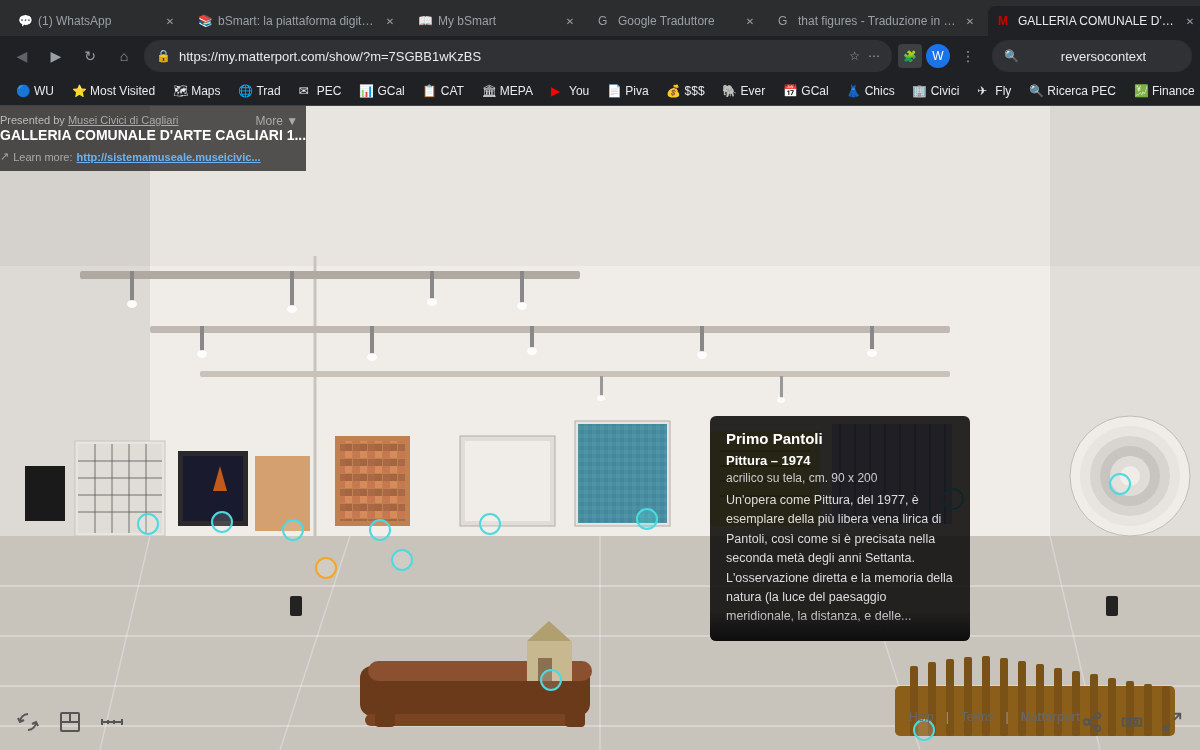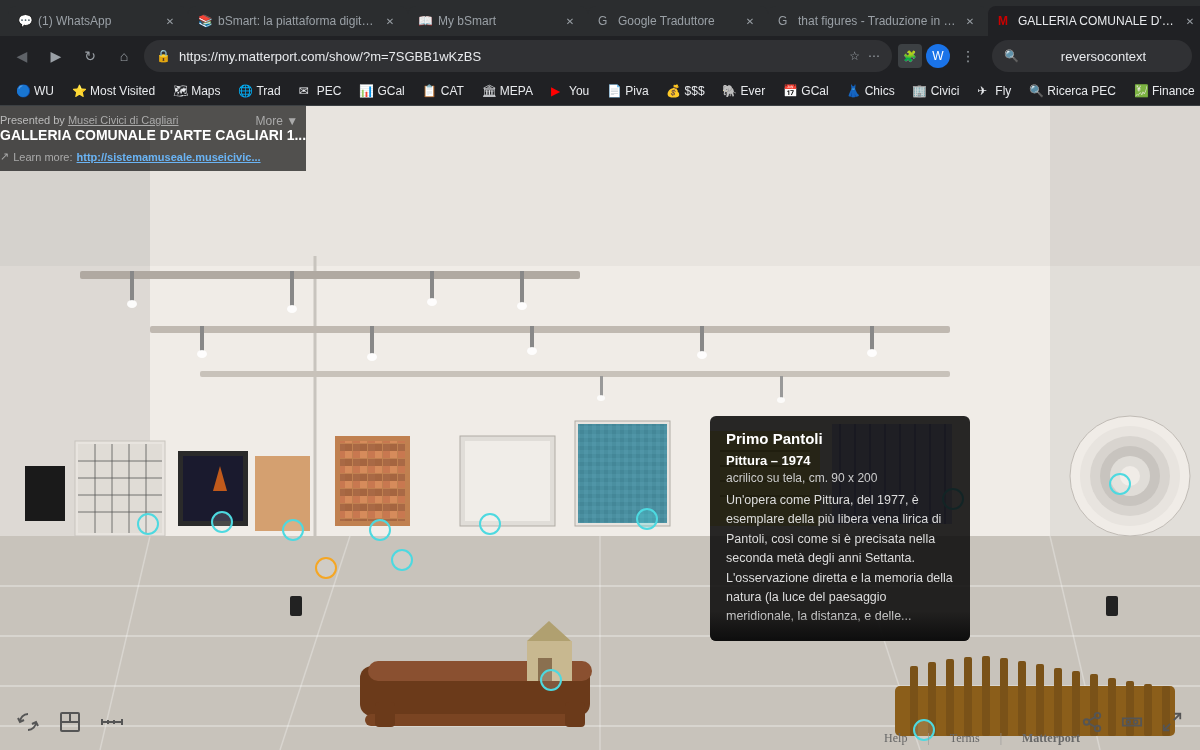--- a/index.html
+++ b/index.html
@@ -53,21 +53,21 @@
     #museum-overlay .more-btn { position: absolute; top: 8px; right: 8px; font-size: 12px; color: #aaa; cursor: pointer; background: none; border: none; }
 
     
     #bottom-controls { position: absolute; bottom: 12px; left: 12px; display: flex; gap: 10px; z-index: 200; }
     .bottom-ctrl { width: 32px; height: 32px; display: flex; align-items: center; justify-content: center; cursor: pointer; color: #555; }
 
     
     #bottom-right { position: absolute; bottom: 12px; right: 12px; display: flex; align-items: center; gap: 8px; z-index: 200; }
     .br-btn { width: 32px; height: 32px; display: flex; align-items: center; justify-content: center; cursor: pointer; color: #555; }
 
-    #bottom-links { position: absolute; bottom: 4px; right: 120px; display: flex; gap: 20px; font-size: 12px; color: #666; z-index: 200; font-family: Liberation Serif, serif; }
+    #bottom-links { position: absolute; bottom: 26px; right: 120px; display: flex; gap: 12px; font-size: 12px; color: #666; z-index: 200; }
     #bottom-links span { cursor: pointer; }
   </style>
 </head>
 <body>
 
 <div id="browser-chrome">
 
   <div id="tab-bar">
     <div class="tab inactive">
       <span class="tab-favicon">💬</span>

